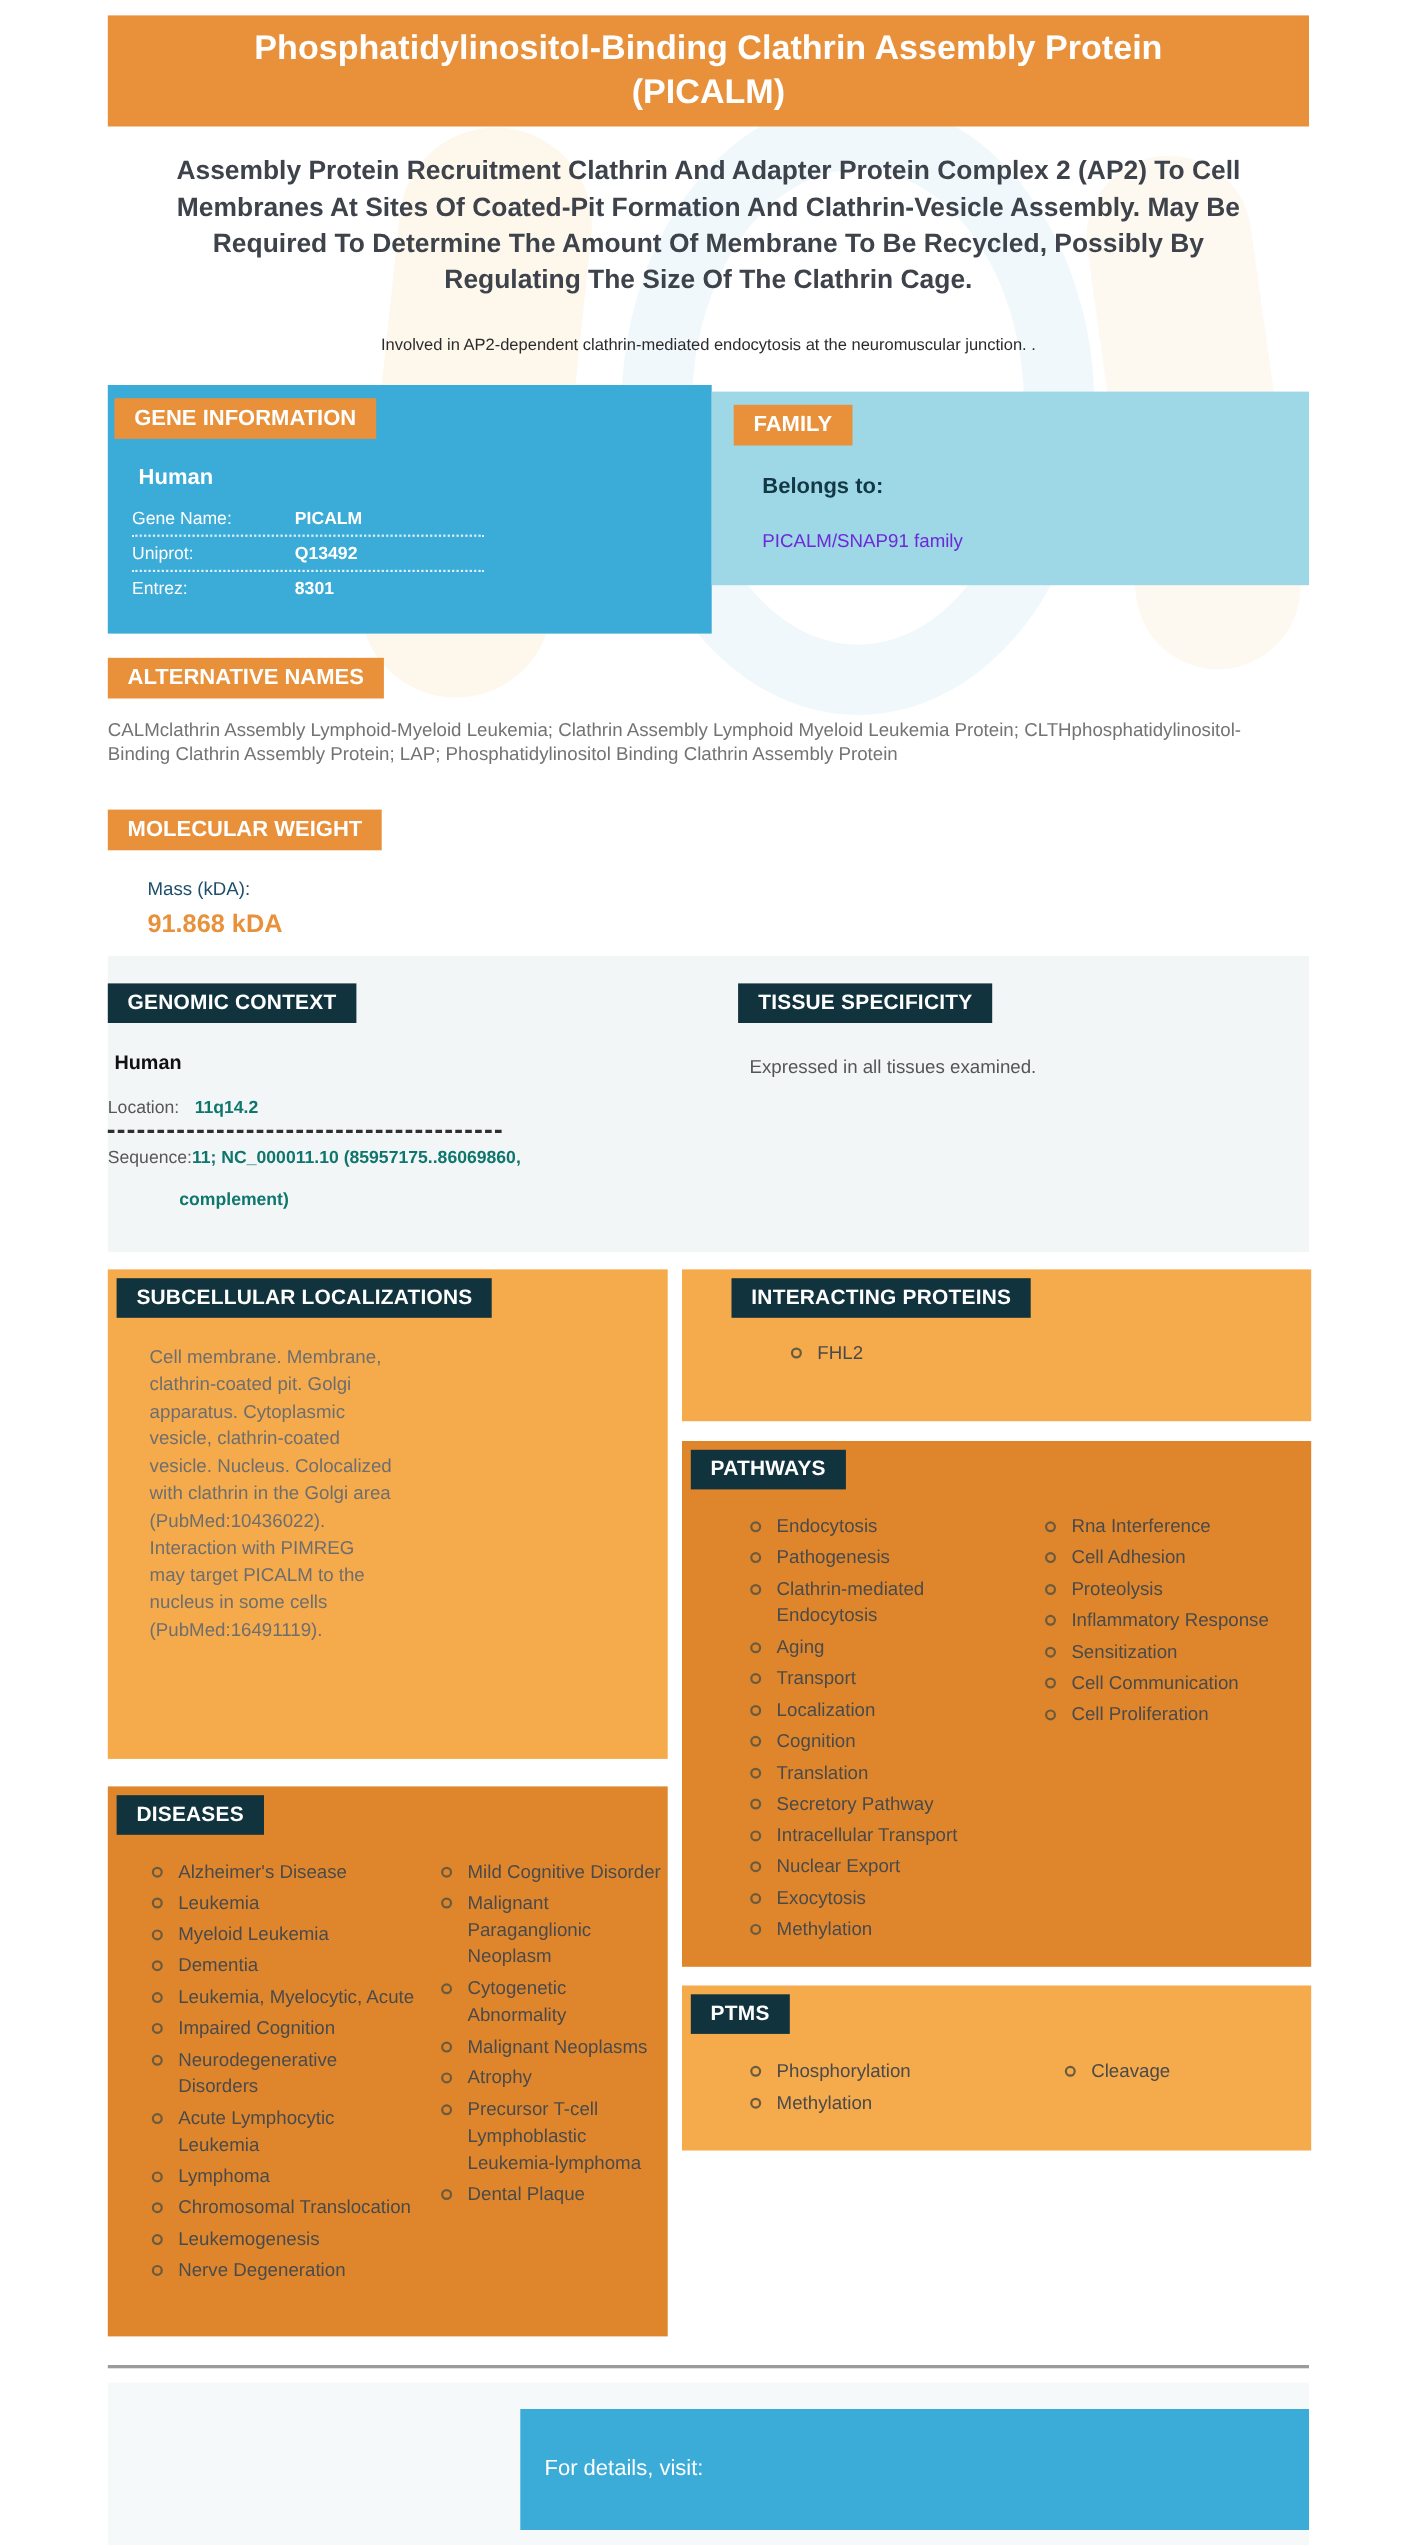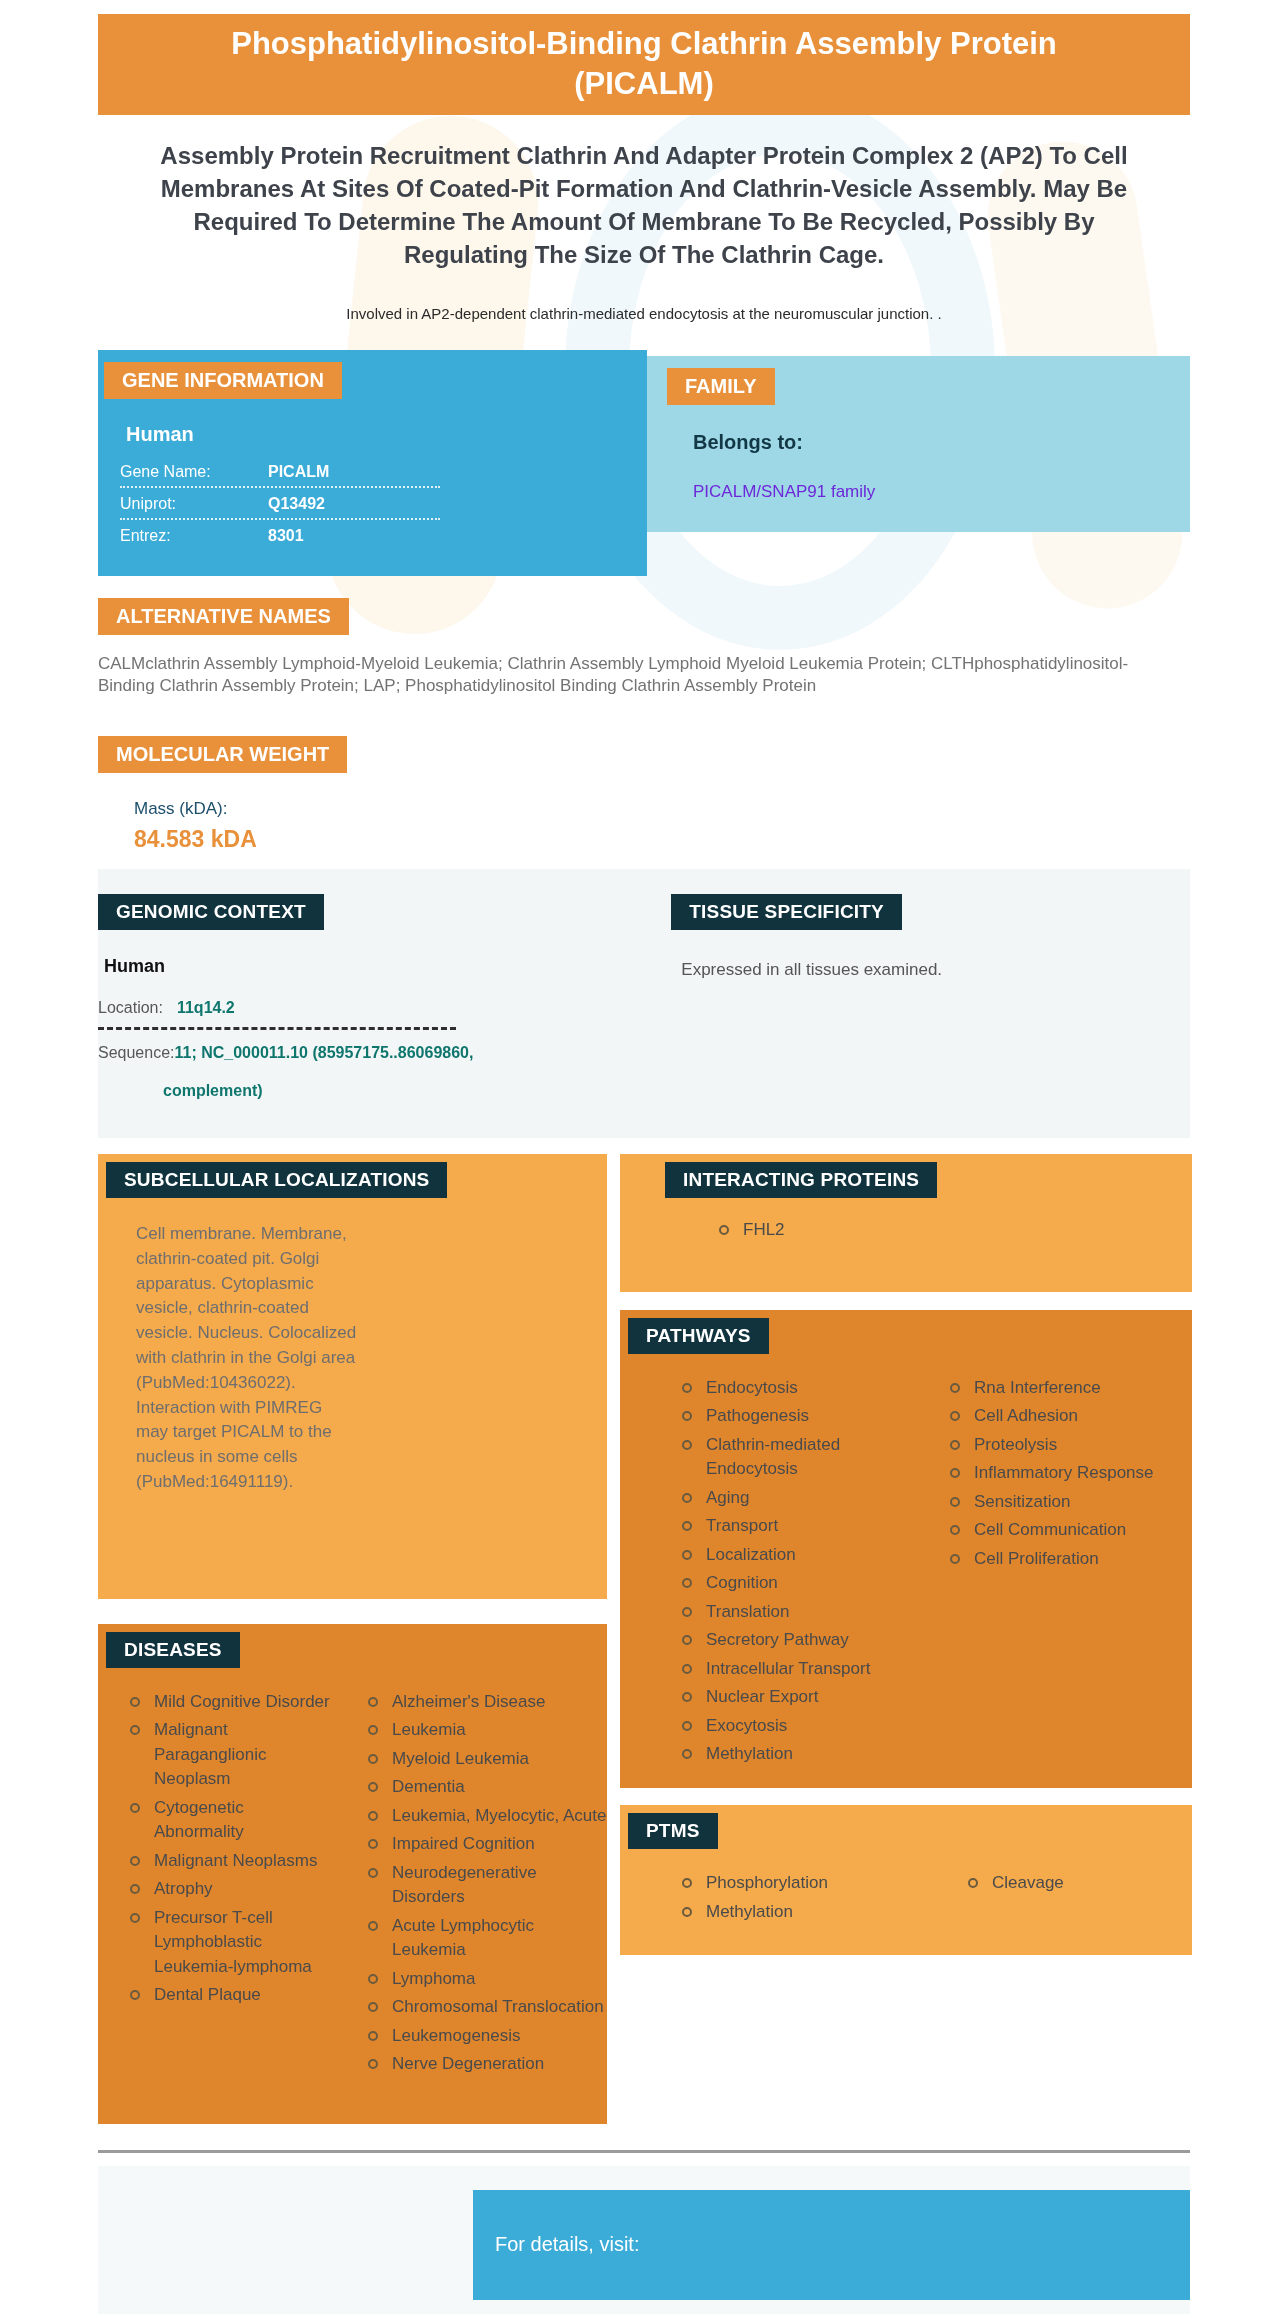--- a/index.html
+++ b/index.html
@@ -152,21 +152,21 @@
     </div>
 
     <section class="alt-section">
       <div class="tab orange-tab">ALTERNATIVE NAMES</div>
       <p class="alt-names">CALMclathrin Assembly Lymphoid-Myeloid Leukemia; Clathrin Assembly Lymphoid Myeloid Leukemia Protein; CLTHphosphatidylinositol-Binding Clathrin Assembly Protein; LAP; Phosphatidylinositol Binding Clathrin Assembly Protein</p>
     </section>
 
     <section class="mw-section">
       <div class="tab orange-tab">MOLECULAR WEIGHT</div>
       <div class="mass-label">Mass (kDA):</div>
-      <div class="mass-value">84.583 kDA</div>
+      <div class="mass-value">91.868 kDA</div>
     </section>
 
     <section class="gray-panel">
       <div class="gc-left">
         <div class="tab teal-tab">GENOMIC CONTEXT</div>
         <div class="gc-organism">Human</div>
         <div class="gc-row">
           <span>Location:</span><span class="sp"></span><span class="gc-value">11q14.2</span>
         </div>
         <div class="gc-dash"></div>
@@ -183,42 +183,42 @@
 
     <div class="orange-area">
       <div class="col-left">
         <section class="obox light-orange subcell-box">
           <div class="tab teal-tab">SUBCELLULAR LOCALIZATIONS</div>
           <p class="subcell-text">Cell membrane. Membrane, clathrin-coated pit. Golgi apparatus. Cytoplasmic vesicle, clathrin-coated vesicle. Nucleus. Colocalized with clathrin in the Golgi area (PubMed:10436022). Interaction with PIMREG may target PICALM to the nucleus in some cells (PubMed:16491119).</p>
         </section>
         <section class="obox dark-orange diseases-box">
           <div class="tab teal-tab">DISEASES</div>
           <div class="two-col">
-            <ul class="blist d-right">
-                <li>Mild Cognitive Disorder</li>
-                <li>Malignant Paraganglionic Neoplasm</li>
-                <li>Cytogenetic Abnormality</li>
-                <li>Malignant Neoplasms</li>
-                <li>Atrophy</li>
-                <li>Precursor T-cell Lymphoblastic Leukemia-lymphoma</li>
-                <li>Dental Plaque</li>
-              </ul>
             <ul class="blist d-left">
                 <li>Alzheimer's Disease</li>
                 <li>Leukemia</li>
                 <li>Myeloid Leukemia</li>
                 <li>Dementia</li>
                 <li>Leukemia, Myelocytic, Acute</li>
                 <li>Impaired Cognition</li>
                 <li>Neurodegenerative Disorders</li>
                 <li>Acute Lymphocytic Leukemia</li>
                 <li>Lymphoma</li>
                 <li>Chromosomal Translocation</li>
                 <li>Leukemogenesis</li>
                 <li>Nerve Degeneration</li>
+              </ul>
+            <ul class="blist d-right">
+                <li>Mild Cognitive Disorder</li>
+                <li>Malignant Paraganglionic Neoplasm</li>
+                <li>Cytogenetic Abnormality</li>
+                <li>Malignant Neoplasms</li>
+                <li>Atrophy</li>
+                <li>Precursor T-cell Lymphoblastic Leukemia-lymphoma</li>
+                <li>Dental Plaque</li>
               </ul>
           </div>
         </section>
       </div>
 
       <div class="col-right">
         <section class="obox light-orange interacting-box">
           <div class="tab teal-tab">INTERACTING PROTEINS</div>
           <ul class="blist i-list">
               <li>FHL2</li>

